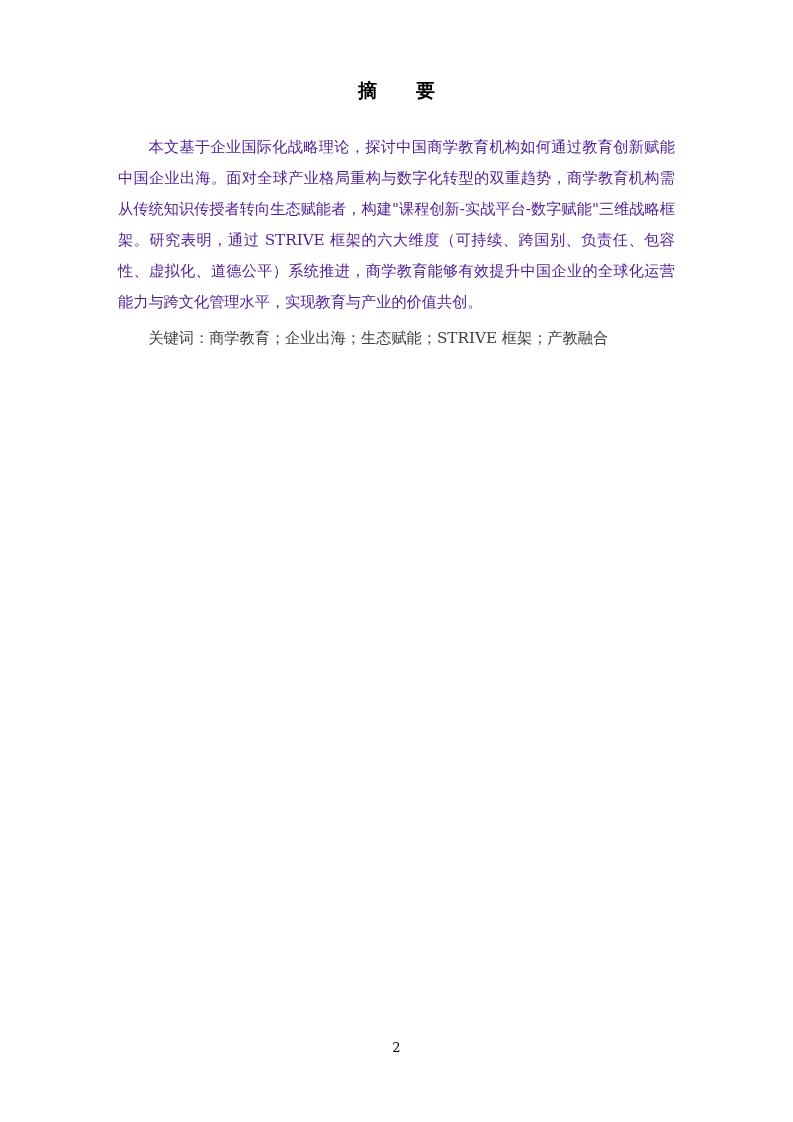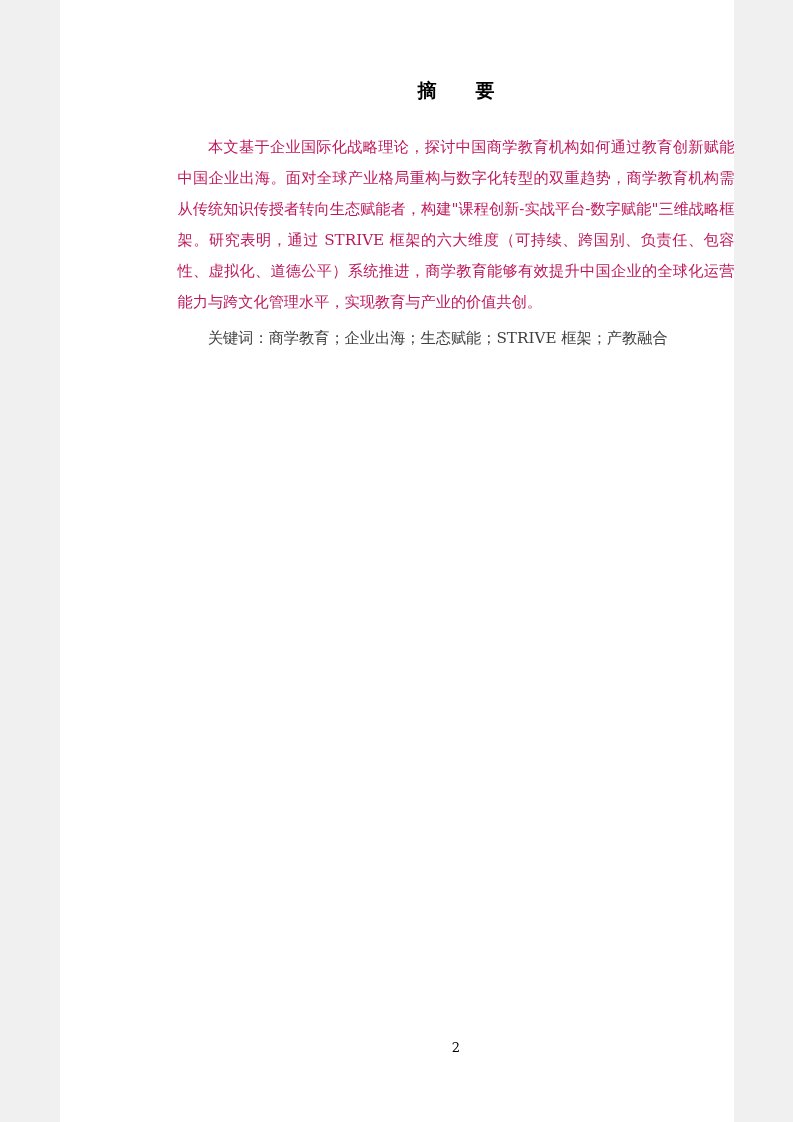--- a/index.html
+++ b/index.html
@@ -5,21 +5,21 @@
   html, body {
     margin: 0;
     padding: 0;
   }
   body {
     background: #f0f0f0;
     font-family: "Liberation Serif", serif;
   }
   .page {
     position: relative;
-    width: 674px;
+    width: 793px;
     height: 1122px;
     background: #ffffff;
     margin: 0 auto;
     overflow: hidden;
   }
   .content {
     position: absolute;
     left: 118px;
     top: 78px;
     width: 557px;
@@ -32,21 +32,21 @@
     letter-spacing: 10px;
     color: #000000;
     margin: 0 0 28px 0;
     padding-left: 10px;
   }
   .abstract-body p {
     margin: 0 0 3px 0;
     font-family: "DejaVu Serif", "Liberation Serif", serif;
     font-size: 15.2px;
     line-height: 31px;
-    color: #be185d;
+    color: #4c1d95;
     text-align: justify;
     text-justify: inter-ideograph;
     text-indent: 2em;
   }
   .keywords {
     margin-top: 5px;
     font-family: "DejaVu Serif", "Liberation Serif", serif;
     font-size: 15.2px;
     line-height: 31px;
     color: #404040;

